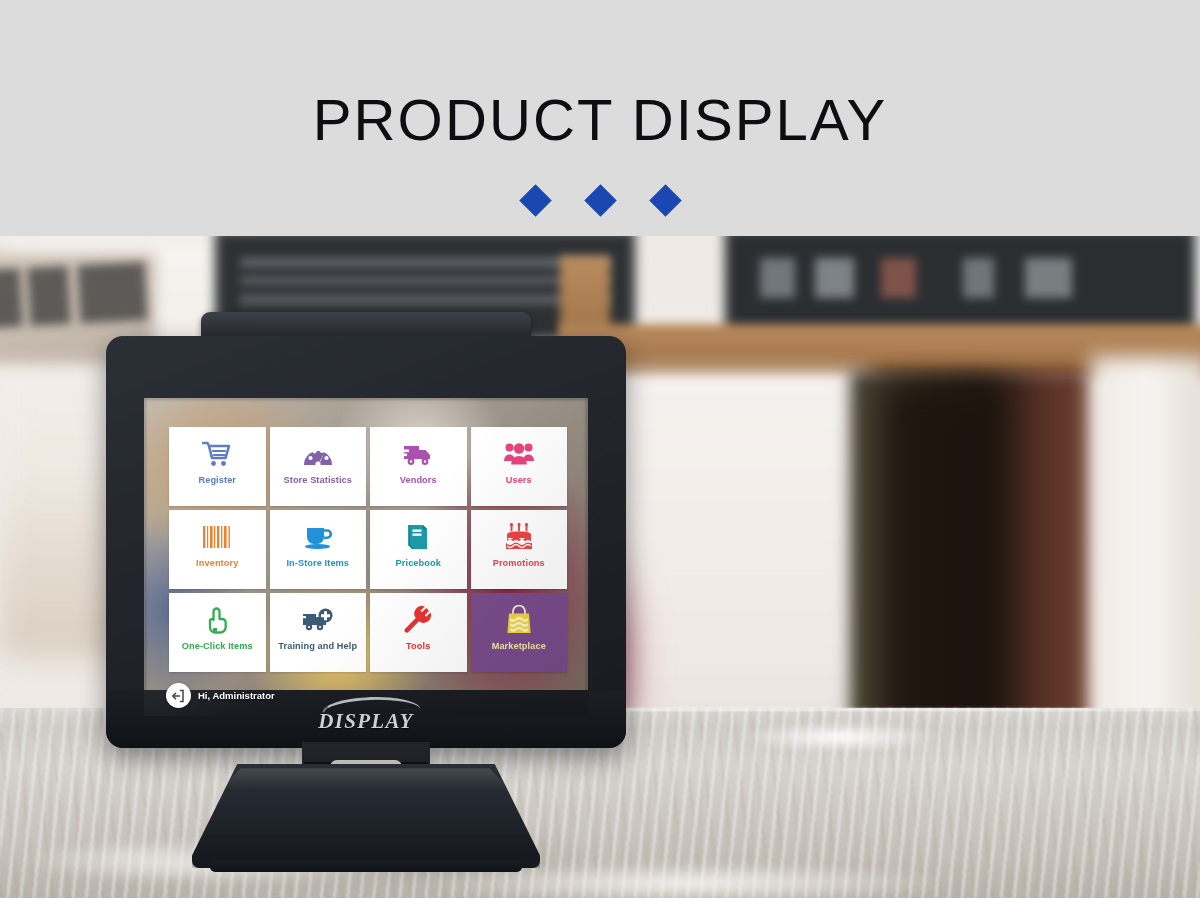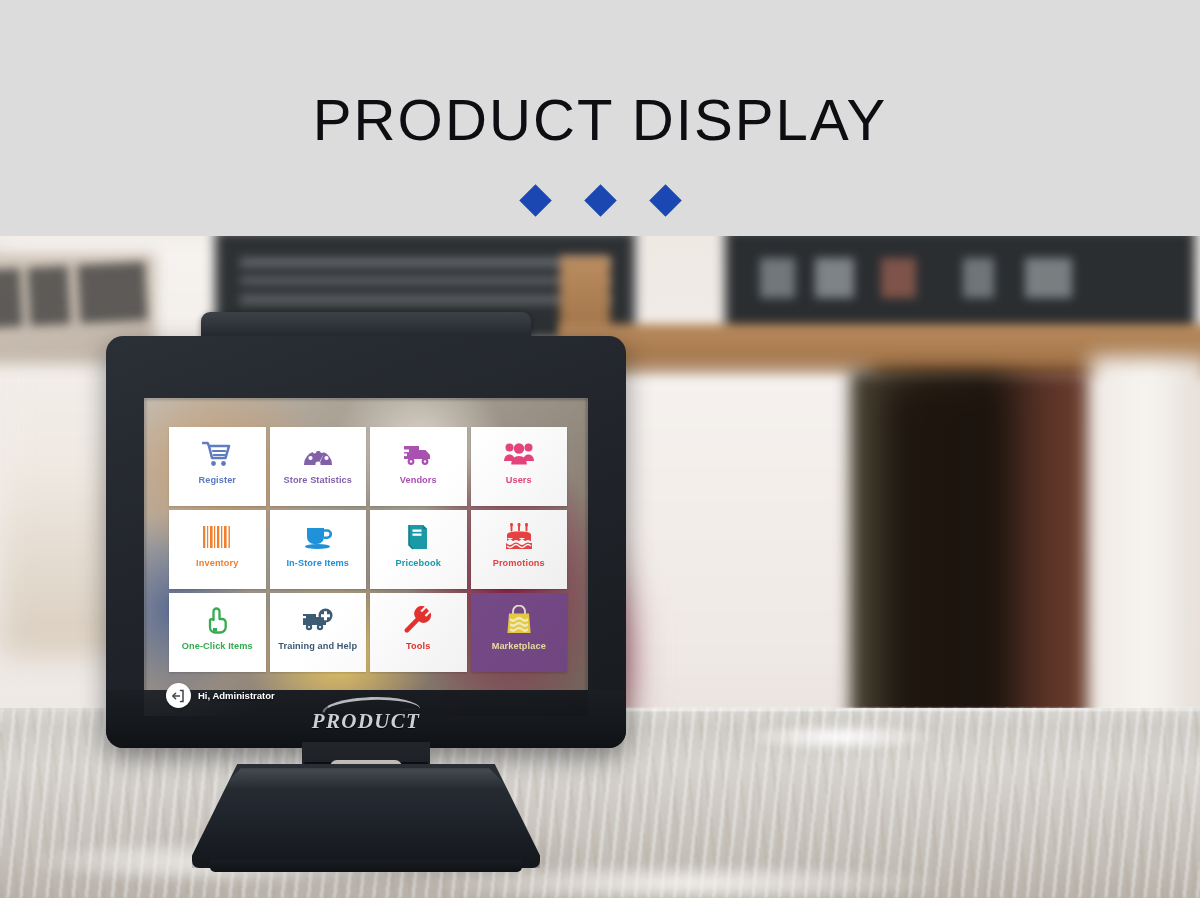--- a/index.html
+++ b/index.html
@@ -686,21 +686,21 @@
               </svg>
             </span>
             <span class="user-name">Hi, Administrator</span>
           </div>
 
           <div class="screen-sheen"></div>
         </div>
 
         <div class="bezel-chin">
           <div class="brand-swoosh"></div>
-          <div class="brand">PRODUCT</div>
+          <div class="brand">DISPLAY</div>
         </div>
       </div>
 
       <div class="stand-neck"></div>
       <div class="stand-slot-l"></div>
       <div class="stand-slot-r"></div>
       <div class="stand-hinge"></div>
       <div class="stand-base"></div>
       <div class="stand-base-hl"></div>
       <div class="stand-foot"></div>

